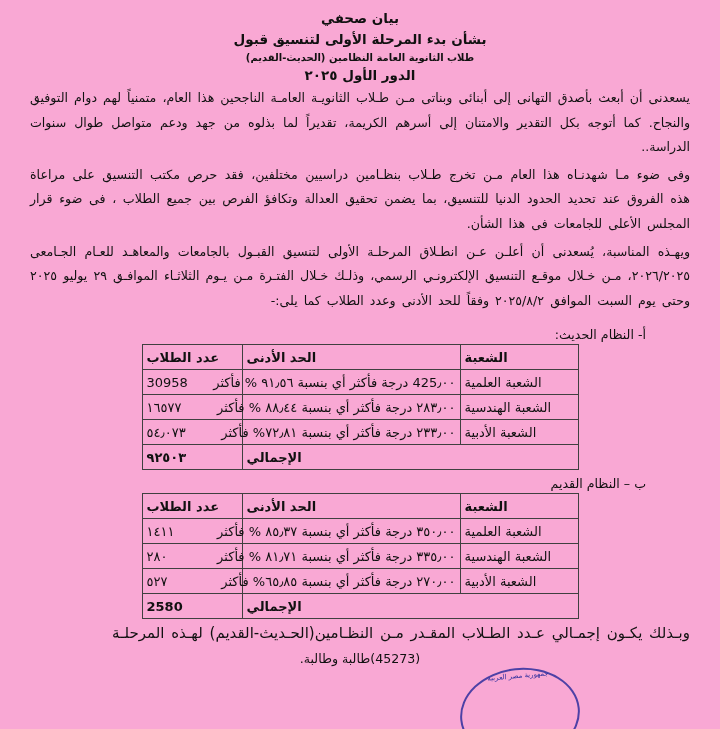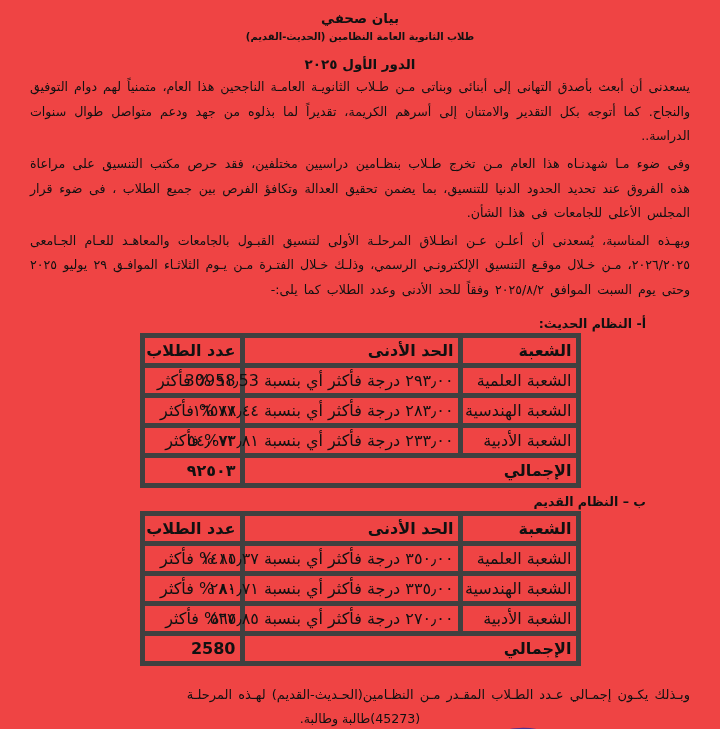--- a/index.html
+++ b/index.html
@@ -13,94 +13,94 @@
     font-family: "DejaVu Sans", sans-serif;
     color: #111111;
     overflow: hidden;
   }
   .page {
     position: relative;
     width: 720px;
     height: 729px;
     box-sizing: border-box;
     padding: 8px 28px 0 28px;
-    background: #ef4444;
+    background: #f9a8d4;
   }
 
   .header-block {
     text-align: center;
     line-height: 1.55;
   }
   .header-line {
     font-size: 13.5px;
     font-weight: bold;
     letter-spacing: 0px;
   }
   .header-line.sub {
     font-size: 10px;
   }
   .dawr-line {
     font-size: 13.5px;
     font-weight: bold;
-    margin-top: 10px;
+    margin-top: 0;
     letter-spacing: 1px;
   }
 
   .body-text {
     font-size: 12.6px;
     line-height: 1.95;
     text-align: justify;
     text-align-last: right;
     word-spacing: 2px;
   }
   .para {
     margin: 0 0 3px 0;
     padding: 0 2px;
   }
 
   .section-label {
     font-size: 12.6px;
-    font-weight: bold;
+    font-weight: normal;
     margin: 14px 46px 2px 0;
     text-align: right;
   }
   .section-label.second {
     margin-top: 6px;
   }
 
   table.grades {
     border-collapse: collapse;
     margin: 0 auto;
     width: 436px;
     table-layout: fixed;
     direction: rtl;
   }
   table.grades th,
   table.grades td {
-    border: 5px solid #404040;
-    font-size: 16px;
+    border: 1px solid #404040;
+    font-size: 13px;
     padding: 3px 4px;
-    text-align: right;
+    text-align: left;
     height: 18px;
     white-space: nowrap;
   }
   table.grades th {
     font-weight: bold;
   }
   .col-shoba { width: 118px; }
   .col-min { width: 218px; }
   .col-count { width: 100px; }
 
   .total-cell {
     font-weight: bold;
   }
 
   .tail-text {
-    margin-top: 16px;
-    font-size: 13px;
+    margin-top: 0;
+    font-size: 15px;
     line-height: 1.95;
     text-align: justify;
     text-align-last: right;
     word-spacing: 2px;
   }
   .tail-center {
     text-align: center;
     font-size: 12.6px;
     margin-top: 1px;
     font-weight: normal;
@@ -140,20 +140,21 @@
     transform: rotate(-5deg);
   }
 </style>
 </head>
 <body>
 
 <div class="page">
 
   <div class="header-block">
     <div class="header-line">بيان صحفي</div>
+    <div class="header-line">بشأن بدء المرحلة الأولى لتنسيق قبول</div>
     <div class="header-line sub">طلاب الثانوية العامة النظامين (الحديث-القديم)</div>
     <div class="dawr-line">الدور الأول ٢٠٢٥</div>
   </div>
 
   <div class="body-text">
     <p class="para">يسعدنى أن أبعث بأصدق التهانى إلى أبنائى وبناتى مـن طـلاب الثانويـة العامـة الناجحين هذا العام، متمنياً لهم دوام التوفيق والنجاح. كما أتوجه بكل التقدير والامتنان إلى أسرهم الكريمة، تقديراً لما بذلوه من جهد ودعم متواصل طوال سنوات الدراسة..</p>
     <p class="para">وفى ضوء مـا شهدنـاه هذا العام مـن تخرج طـلاب بنظـامين دراسيين مختلفين، فقد حرص مكتب التنسيق على مراعاة هذه الفروق عند تحديد الحدود الدنيا للتنسيق، بما يضمن تحقيق العدالة وتكافؤ الفرص بين جميع الطلاب ، فى ضوء قرار المجلس الأعلى للجامعات فى هذا الشأن.</p>
     <p class="para">ويهـذه المناسبة، يُسعدنى أن أعلـن عـن انطـلاق المرحلـة الأولى لتنسيق القبـول بالجامعات والمعاهـد للعـام الجـامعى ٢٠٢٦/٢٠٢٥، مـن خـلال موقـع التنسيق الإلكترونـي الرسمي، وذلـك خـلال الفتـرة مـن يـوم الثلاثـاء الموافـق ٢٩ يوليو ٢٠٢٥ وحتى يوم السبت الموافق ٢٠٢٥/٨/٢ وفقاً للحد الأدنى وعدد الطلاب كما يلى:-</p>
   </div>
 
@@ -168,21 +169,21 @@
     <thead>
       <tr>
         <th>الشعبة</th>
         <th>الحد الأدنى</th>
         <th>عدد الطلاب</th>
       </tr>
     </thead>
     <tbody>
       <tr>
         <td>الشعبة العلمية</td>
-        <td>٢٩٣٫٠٠ درجة فأكثر أي بنسبة ٩١٫53 % فأكثر</td>
+        <td>425٫٠٠ درجة فأكثر أي بنسبة ٩١٫٥٦ % فأكثر</td>
         <td>30958</td>
       </tr>
       <tr>
         <td>الشعبة الهندسية</td>
         <td>٢٨٣٫٠٠ درجة فأكثر أي بنسبة ٨٨٫٤٤ % فأكثر</td>
         <td>١٦٥٧٧</td>
       </tr>
       <tr>
         <td>الشعبة الأدبية</td>
         <td>٢٣٣٫٠٠ درجة فأكثر أي بنسبة ٧٢٫٨١% فأكثر</td>

